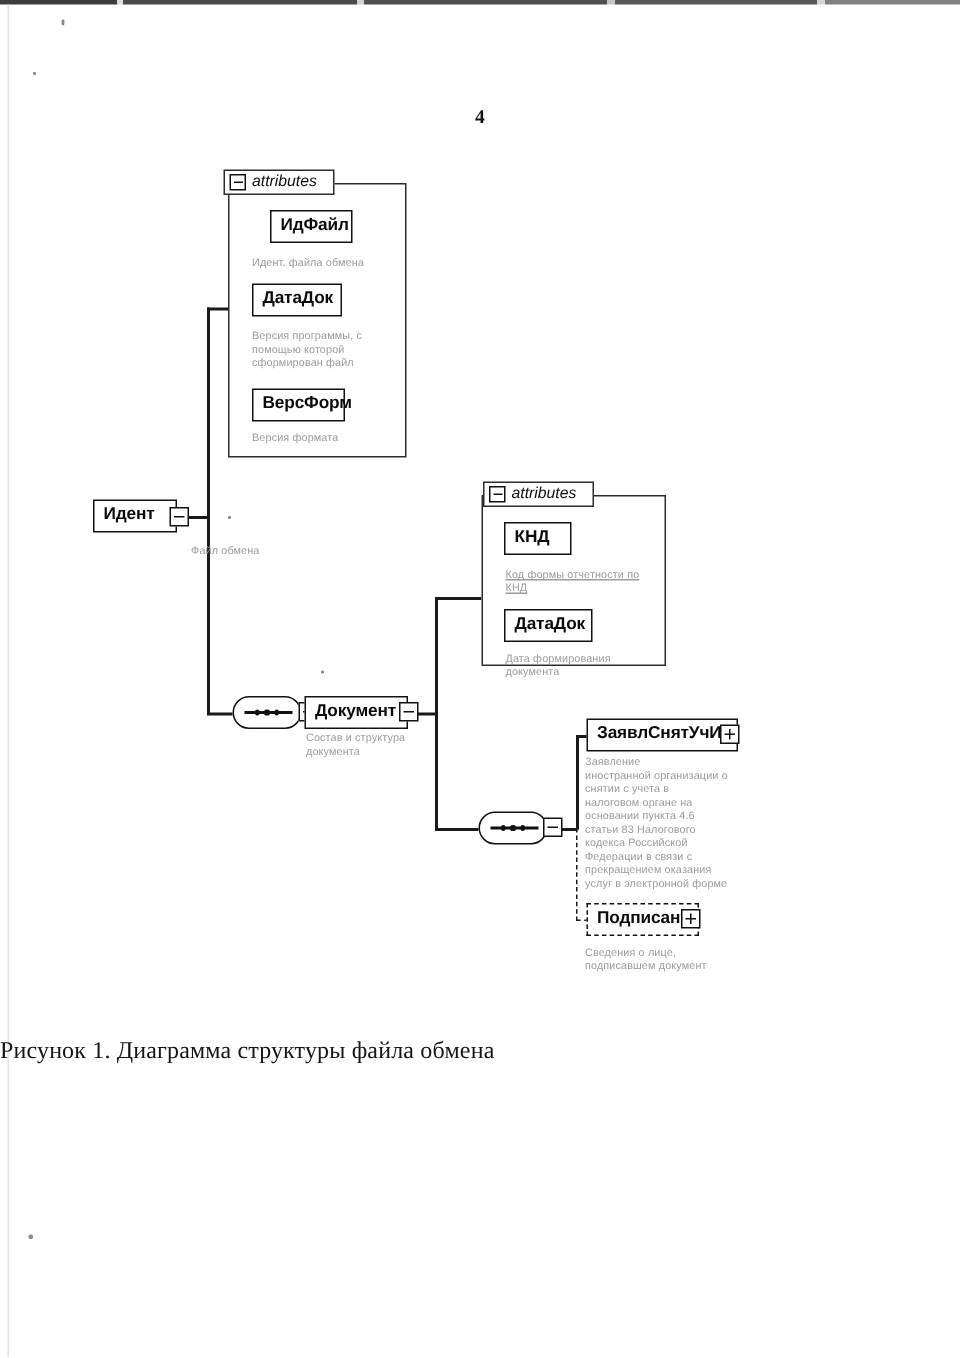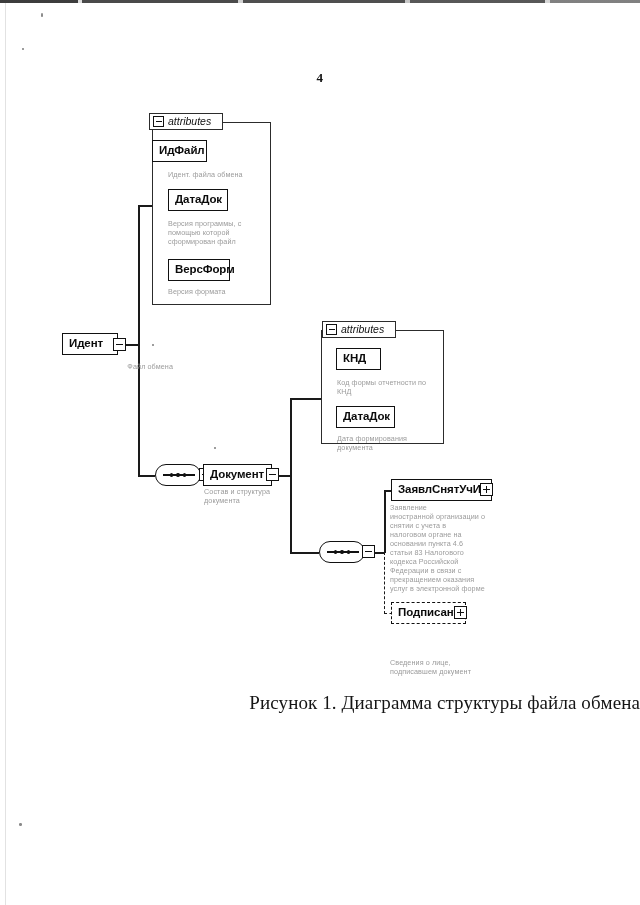--- a/index.html
+++ b/index.html
@@ -56,23 +56,23 @@
     font-weight: bold;
     font-size: 13px;
     color: #111;
     letter-spacing: .3px;
   }
   .figure-caption {
     position: absolute;
     top: 692px;
     left: 0;
     width: 640px;
-    text-align: right;
+    text-align: left;
     font-family: "Liberation Serif", serif;
-    font-size: 19px;
+    font-size: 16px;
     color: #151515;
     letter-spacing: .1px;
   }
 
   
   #diagram {
     position: absolute;
     left: 0; top: 0;
     width: 640px; height: 905px;
   }
@@ -242,21 +242,21 @@
   <div class="ln h" style="left:138px; top:475px; width:17px;"></div>
 
   <div class="attr-box" style="left:152px; top:122px; width:119px; height:183px;"></div>
   <div class="attr-tab" style="left:149px; top:113px; width:74px;">
     <span class="tab-toggle">
       <span class="bar-h"></span>
     </span>
     <span class="tab-text">attributes</span>
   </div>
 
-  <div class="node" style="left:152px; top:140px; width:55px;">
+  <div class="node" style="left:180px; top:140px; width:55px;">
     <span class="node-label">ИдФайл</span>
   </div>
   <div class="desc" style="left:168px; top:170px; width:108px;">Идент. файла обмена</div>
 
   <div class="node" style="left:168px; top:189px; width:60px;">
     <span class="node-label">ДатаДок</span>
   </div>
   <div class="desc" style="left:168px; top:219px; width:108px;">Версия программы, с
 помощью которой
 сформирован файл</div>
@@ -303,21 +303,21 @@
   <div class="attr-tab" style="left:322px; top:321px; width:74px;">
     <span class="tab-toggle">
       <span class="bar-h"></span>
     </span>
     <span class="tab-text">attributes</span>
   </div>
 
   <div class="node" style="left:336px; top:348px; width:45px;">
     <span class="node-label">КНД</span>
   </div>
-  <div class="desc" style="left:337px; top:378px; width:112px;">Код формы отчетности по
+  <div class="desc" style="left:337px; top:378px; width:112px;text-decoration:underline;">Код формы отчетности по
 КНД</div>
 
   <div class="node" style="left:336px; top:406px; width:59px;">
     <span class="node-label">ДатаДок</span>
   </div>
   <div class="desc" style="left:337px; top:434px; width:112px;">Дата формирования
 документа</div>
 
   <div class="seq" style="left:319px; top:541px;">
     <span class="seq-bar"></span>
@@ -353,18 +353,18 @@
 прекращением оказания
 услуг в электронной форме</div>
 
   <div class="node optional" style="left:391px; top:602px; width:75px;">
     <span class="node-label">Подписант</span>
   </div>
   <div class="expander" style="left:454px; top:606px;">
     <span class="bar-h"></span>
       <span class="bar-v"></span>
   </div>
-  <div class="desc" style="left:390px; top:630px; width:112px;margin-top:28px;">Сведения о лице,
+  <div class="desc" style="left:390px; top:630px; width:112px;">Сведения о лице,
 подписавшем документ</div>
 
 </div>
 
 <div class="figure-caption">Рисунок 1. Диаграмма структуры файла обмена</div>
 
 </body></html>

